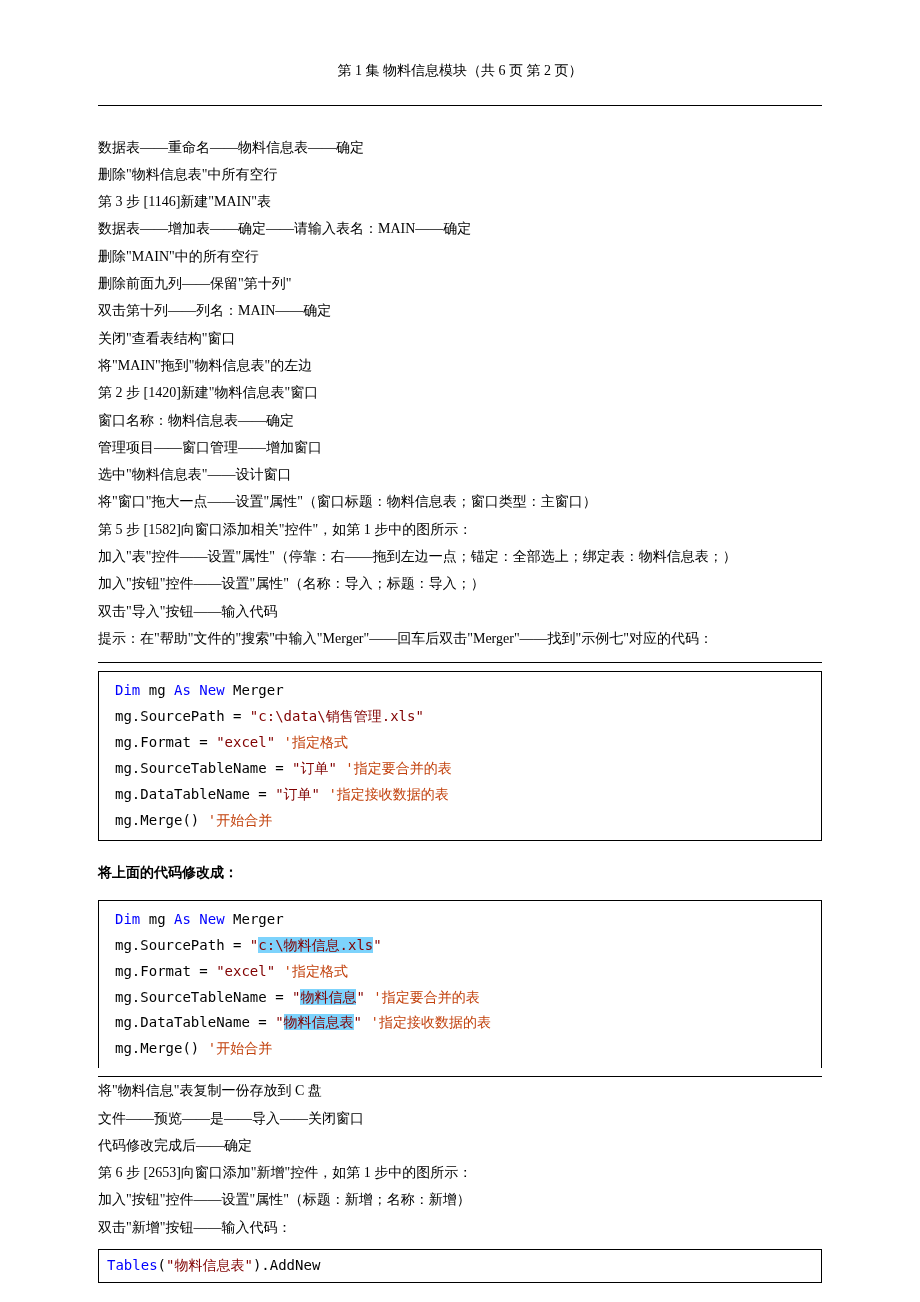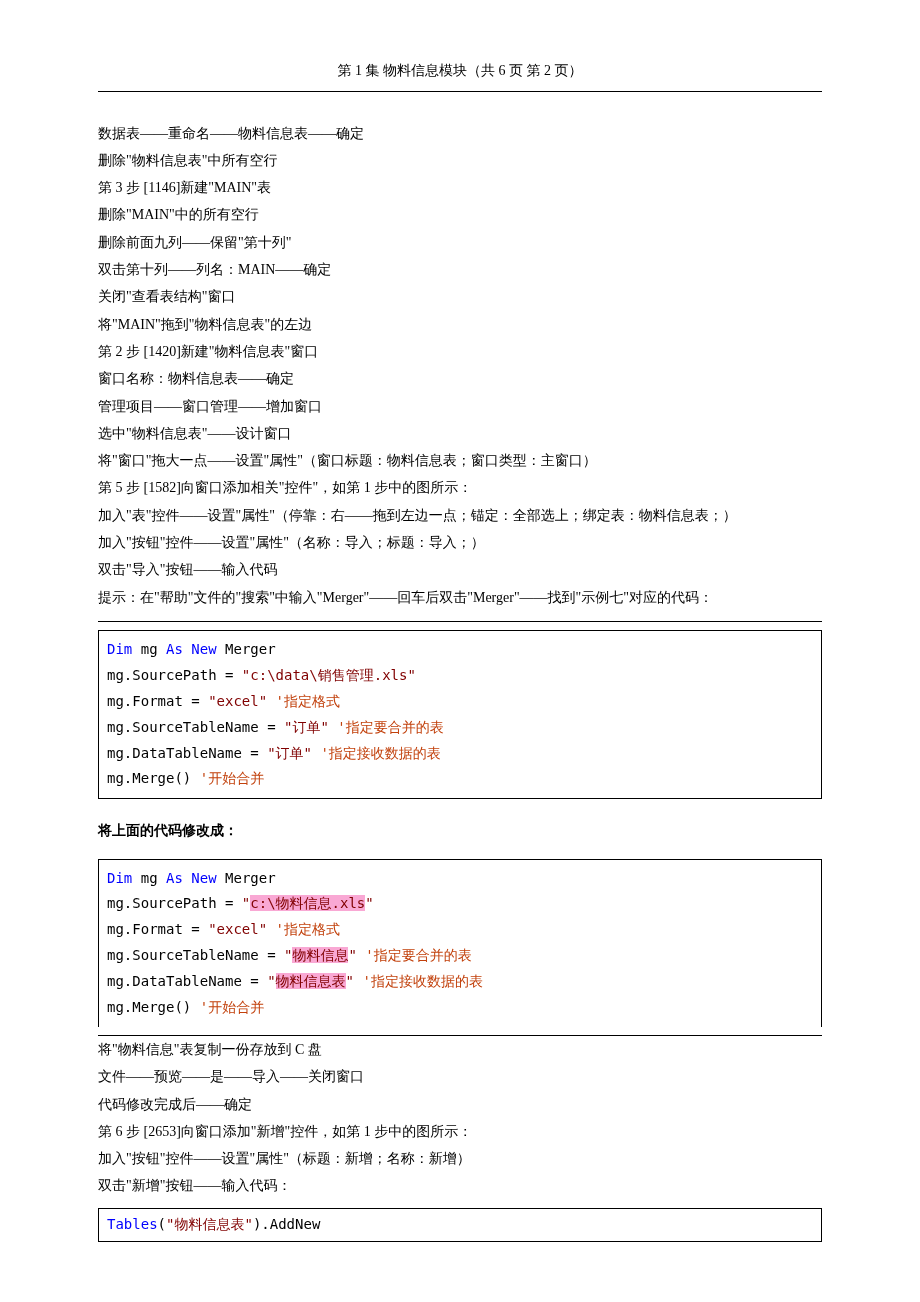--- a/index.html
+++ b/index.html
@@ -10,64 +10,65 @@
       font-family: "SimSun", "宋体", serif;
       font-size: 14px;
       line-height: 1.9;
       color: #000;
       padding: 58px 98px 40px 98px;
       position: relative;
     }
     .header {
       text-align: center;
       font-size: 14px;
-      padding-bottom: 6px;
+      padding-bottom: 20px;
       border-bottom: 1px solid #000;
       margin-bottom: 28px;
     }
     .content p {
       margin: 0;
       line-height: 1.95;
     }
     .step-prefix {
       font-weight: normal;
     }
     .code-block {
       border: 1px solid #000;
-      padding: 6px 8px;
+      padding: 6px 16px;
       margin: 8px 0;
       font-family: "NSimSun", "宋体", monospace;
       line-height: 1.85;
     }
     .code-line {
       white-space: pre;
     }
     .kw-blue { color: #0000FF; }
     .kw-maroon { color: #800000; }
     .kw-green { color: #c2410c; }
-    .hl-pink { background: #f9a8d4; text-align: center; }
+    .hl-pink { background: #7dd3fc; text-align: center; }
     .thin-border-bottom {
       border-bottom: 1px solid #000;
     }
     .hr-top {
       border-top: 1px solid #000;
       margin-top: 10px;
     }
   </style>
 </head>
 <body>
 
 <div class="header">
   <span>第 1 集 物料信息模块（共 6 页 第 2 页）</span>
 </div>
 
 <div class="content">
   <p>数据表——重命名——物料信息表——确定</p>
   <p>删除"物料信息表"中所有空行</p>
   <p><span class="step-prefix">第 3 步</span><span> [1146]新建"MAIN"表</span></p>
+  <p>数据表——增加表——确定——请输入表名：MAIN——确定</p>
   <p>删除"MAIN"中的所有空行</p>
   <p>删除前面九列——保留"第十列"</p>
   <p>双击第十列——列名：MAIN——确定</p>
   <p>关闭"查看表结构"窗口</p>
   <p>将"MAIN"拖到"物料信息表"的左边</p>
   <p><span class="step-prefix">第 2 步</span><span> [1420]新建"物料信息表"窗口</span></p>
   <p>窗口名称：物料信息表——确定</p>
   <p>管理项目——窗口管理——增加窗口</p>
   <p>选中"物料信息表"——设计窗口</p>
   <p>将"窗口"拖大一点——设置"属性"（窗口标题：物料信息表；窗口类型：主窗口）</p>

